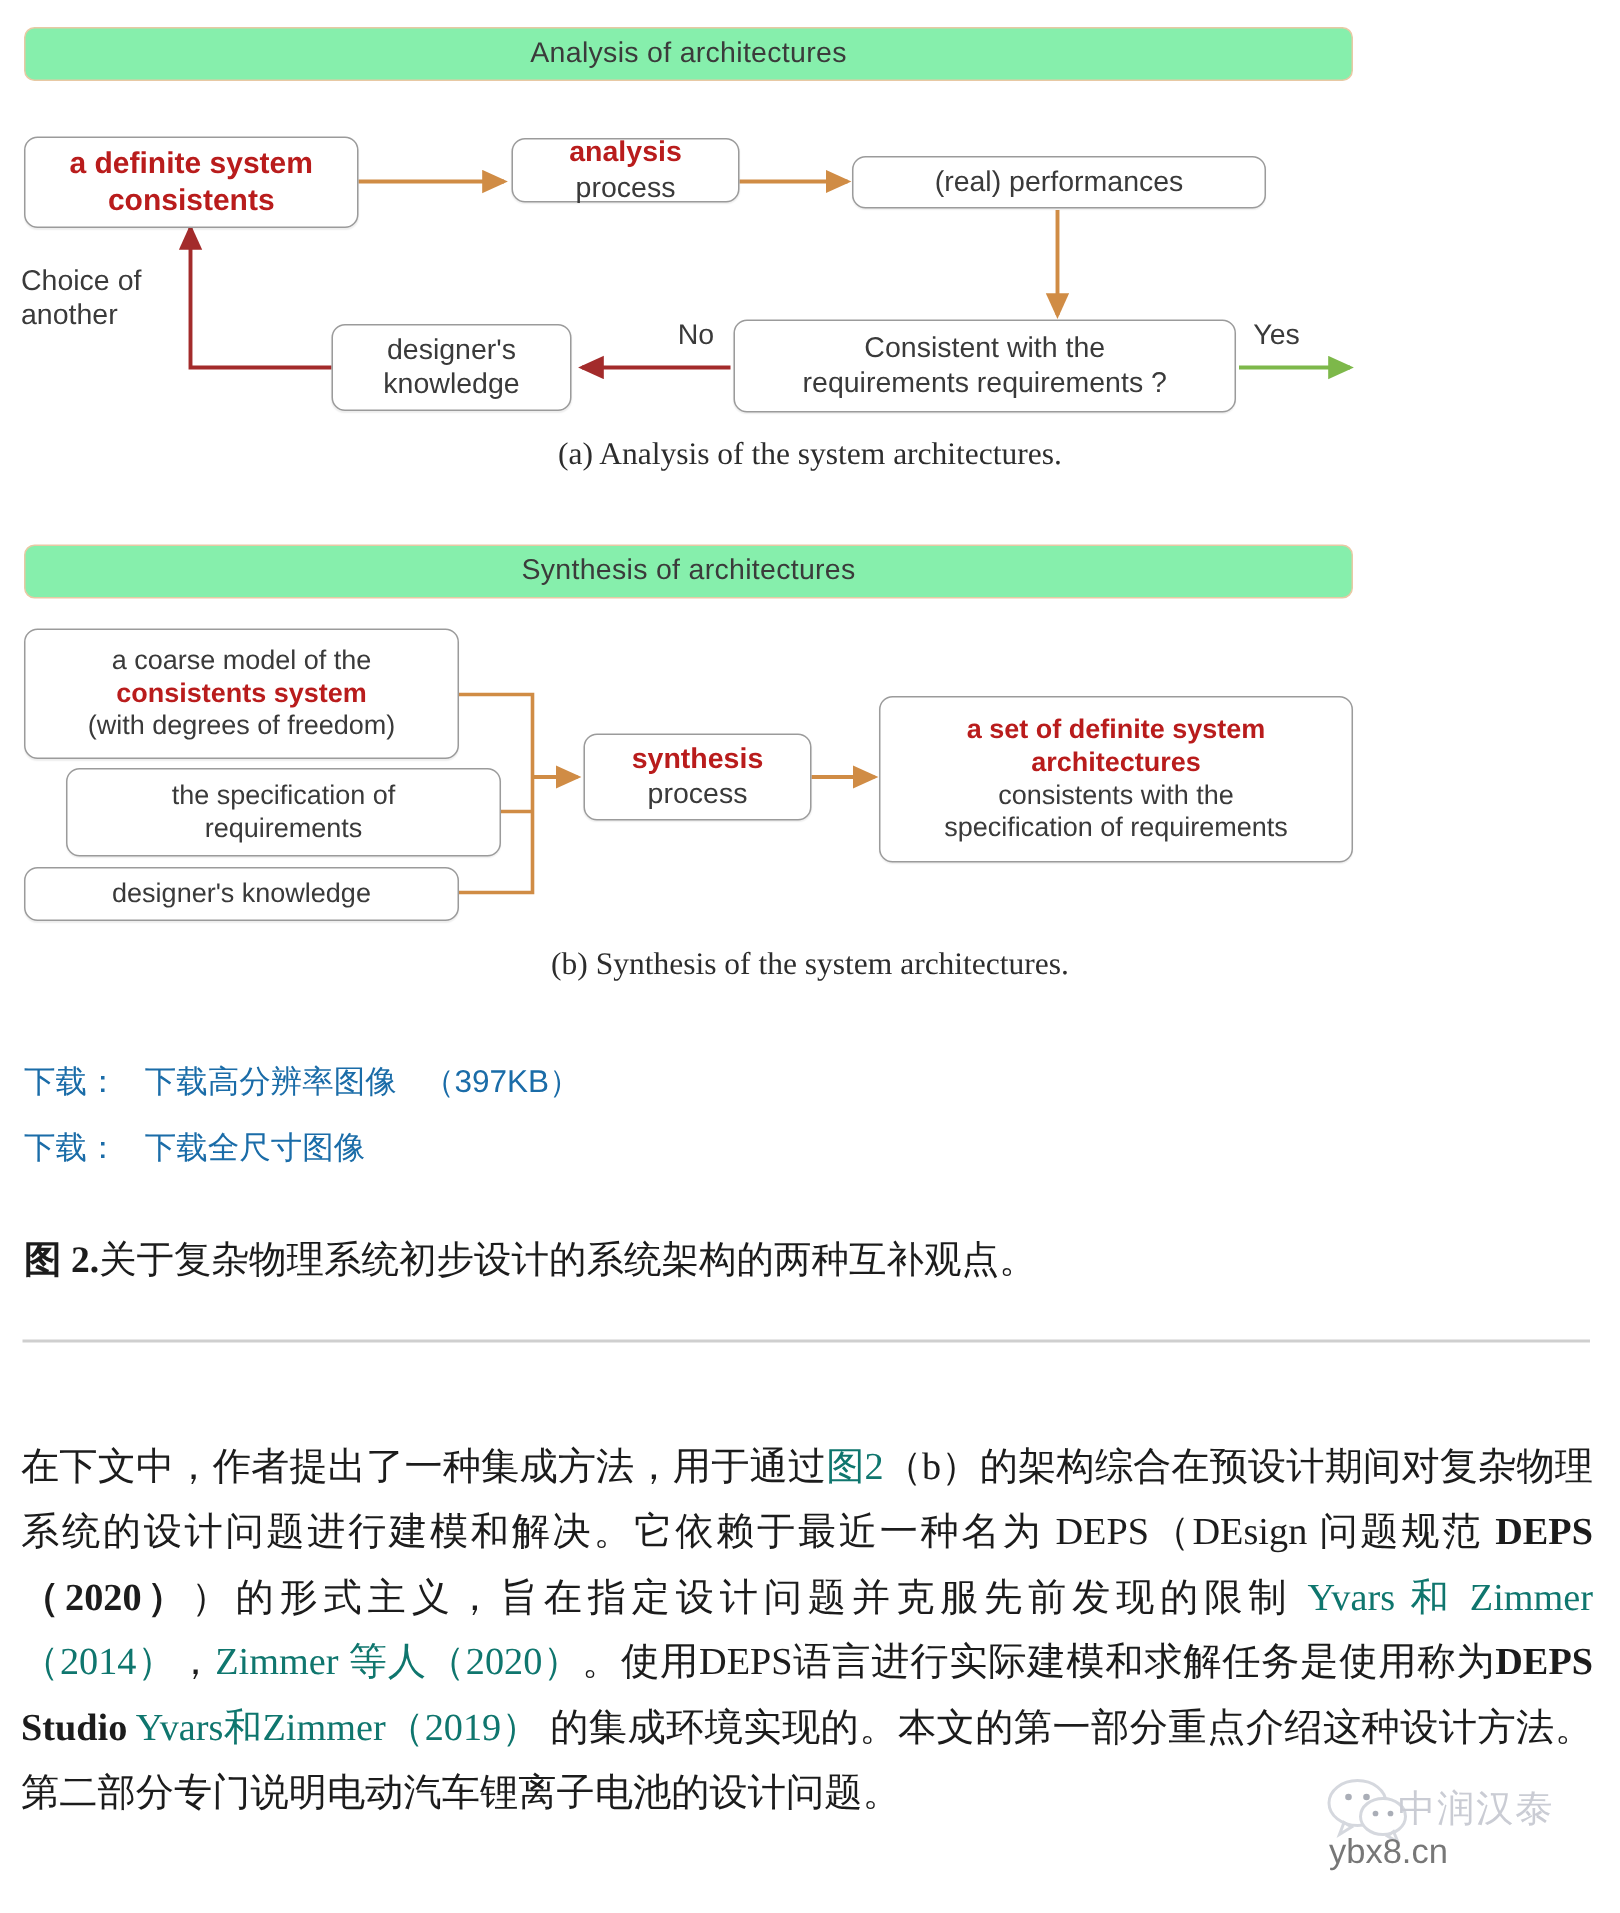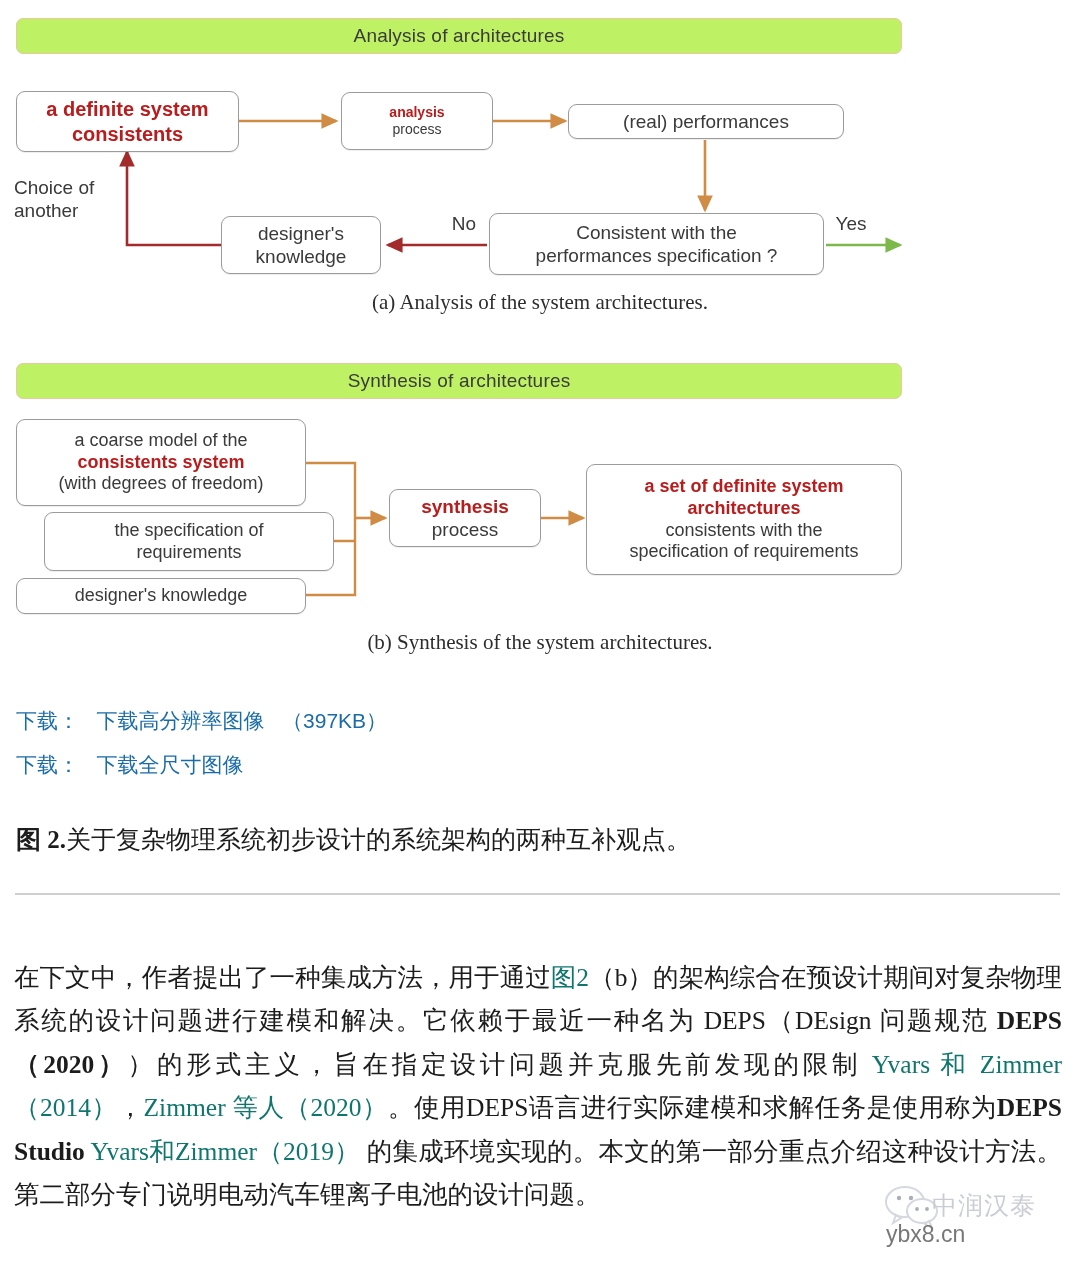--- a/index.html
+++ b/index.html
@@ -11,21 +11,21 @@
     color:#333;
     position:relative;
     overflow:hidden;
   }
 
   
   .figure { position:relative; width:1080px; }
 
   .banner {
     position:absolute;
-    background:#bef264;
+    background:#86efac;
     border:1.5px solid #e8c9a4;
     border-radius:7px;
     display:flex; align-items:center; justify-content:center;
     font-size:19px; color:#3b3b3b;
     letter-spacing:.2px;
   }
 
   .node {
     position:absolute;
     background:#ffffff;
@@ -153,37 +153,37 @@
     <path d="M221,245 L127,245 L127,152" fill="none" stroke="#a32b2b" stroke-width="2.6" marker-end="url(#ar-rd)"></path>
 
     <line x1="826" y1="245" x2="900" y2="245" stroke="#7db84a" stroke-width="2.6" marker-end="url(#ar-gr)"></line>
   </svg>
 
   <div class="node" style="left:16px; top:91px; width:223px; height:61px; font-size:20px;">
     <span class="ln b">a definite system</span>
     <span class="ln b">consistents</span>
   </div>
 
-  <div class="node" style="left:341px; top:92px; width:152px; height:58px; font-size:14px;">
+  <div class="node" style="left:341px; top:92px; width:152px; height:43px; font-size:19px;">
     <span class="ln b">analysis</span>
     <span class="ln">process</span>
   </div>
 
   <div class="node" style="left:568px; top:104px; width:276px; height:35px; font-size:19px;">
     <span class="ln">(real) performances</span>
   </div>
 
   <div class="node" style="left:221px; top:216px; width:160px; height:58px; font-size:19px;">
     <span class="ln">designer's</span>
     <span class="ln">knowledge</span>
   </div>
 
   <div class="node" style="left:489px; top:213px; width:335px; height:62px; font-size:19px;">
     <span class="ln">Consistent with the</span>
-    <span class="ln">performances specification ?</span>
+    <span class="ln">requirements requirements ?</span>
   </div>
 
   <div class="lbl" style="left:14px; top:177px; width:112px; text-align:left;">
     <span class="ln">Choice of</span><br>
     <span class="ln">another</span>
   </div>
 
   <div class="lbl" style="left:444px; top:213px; width:40px;">
     <span>No</span>
   </div>

